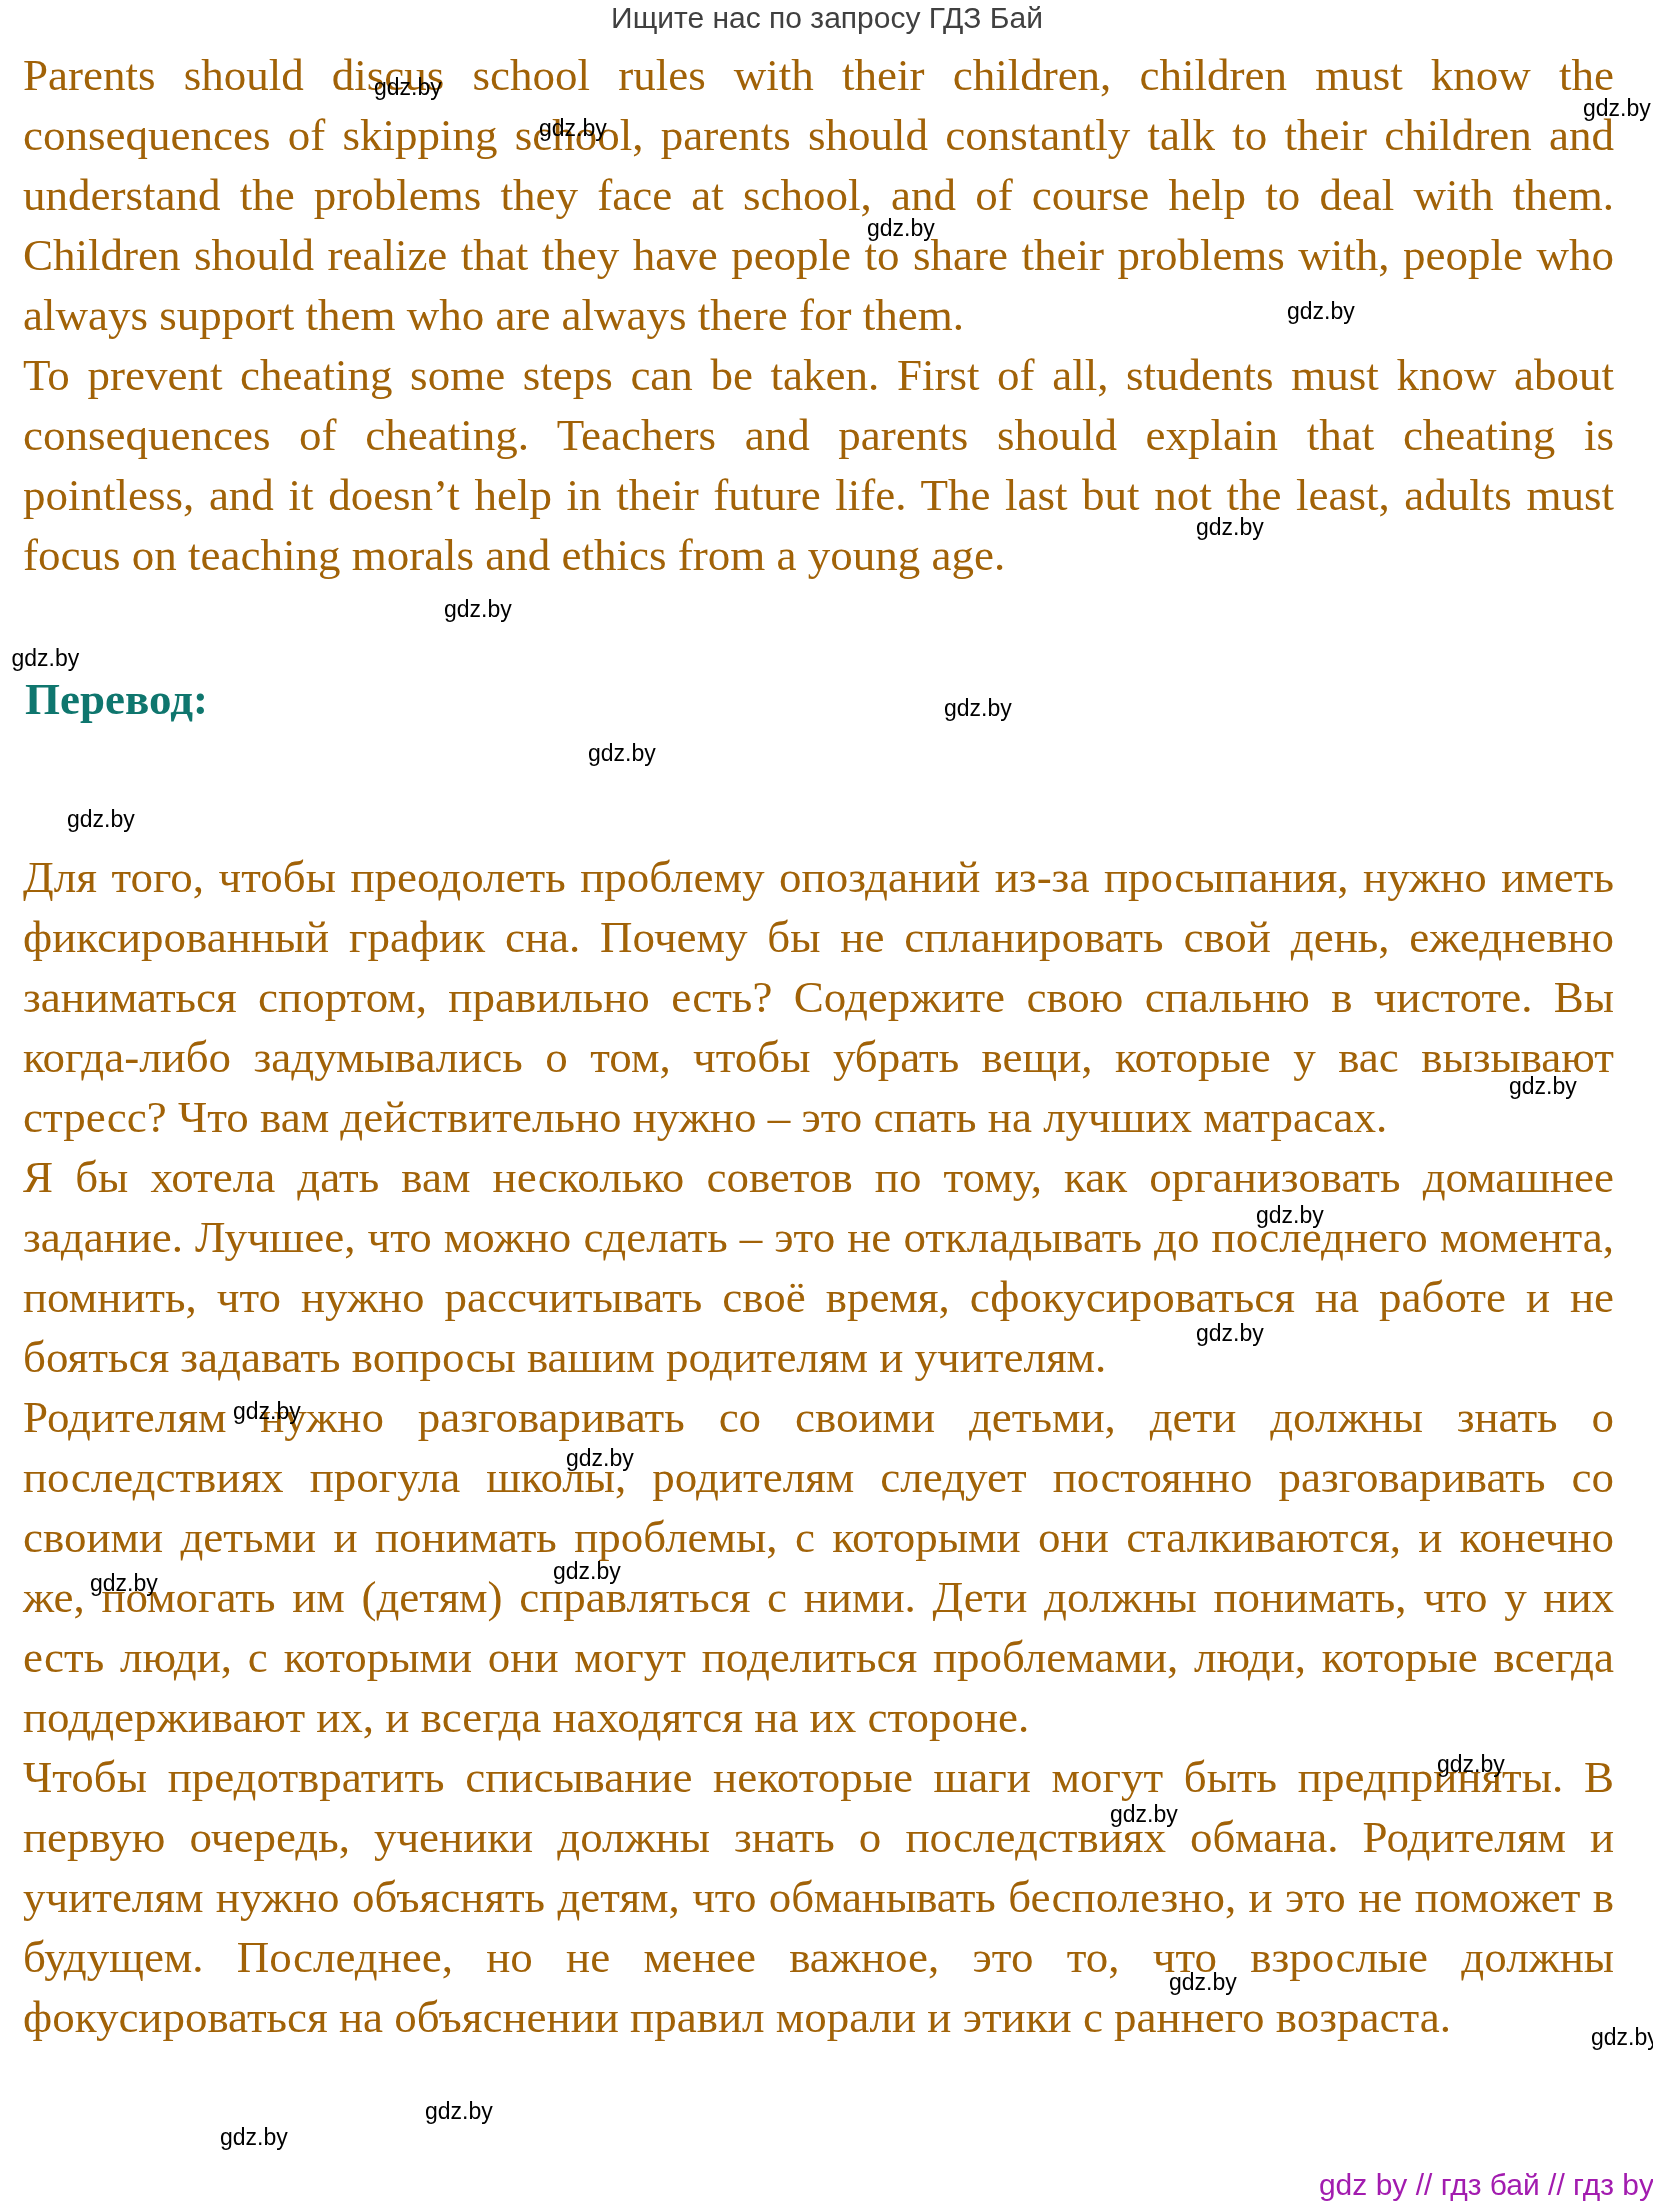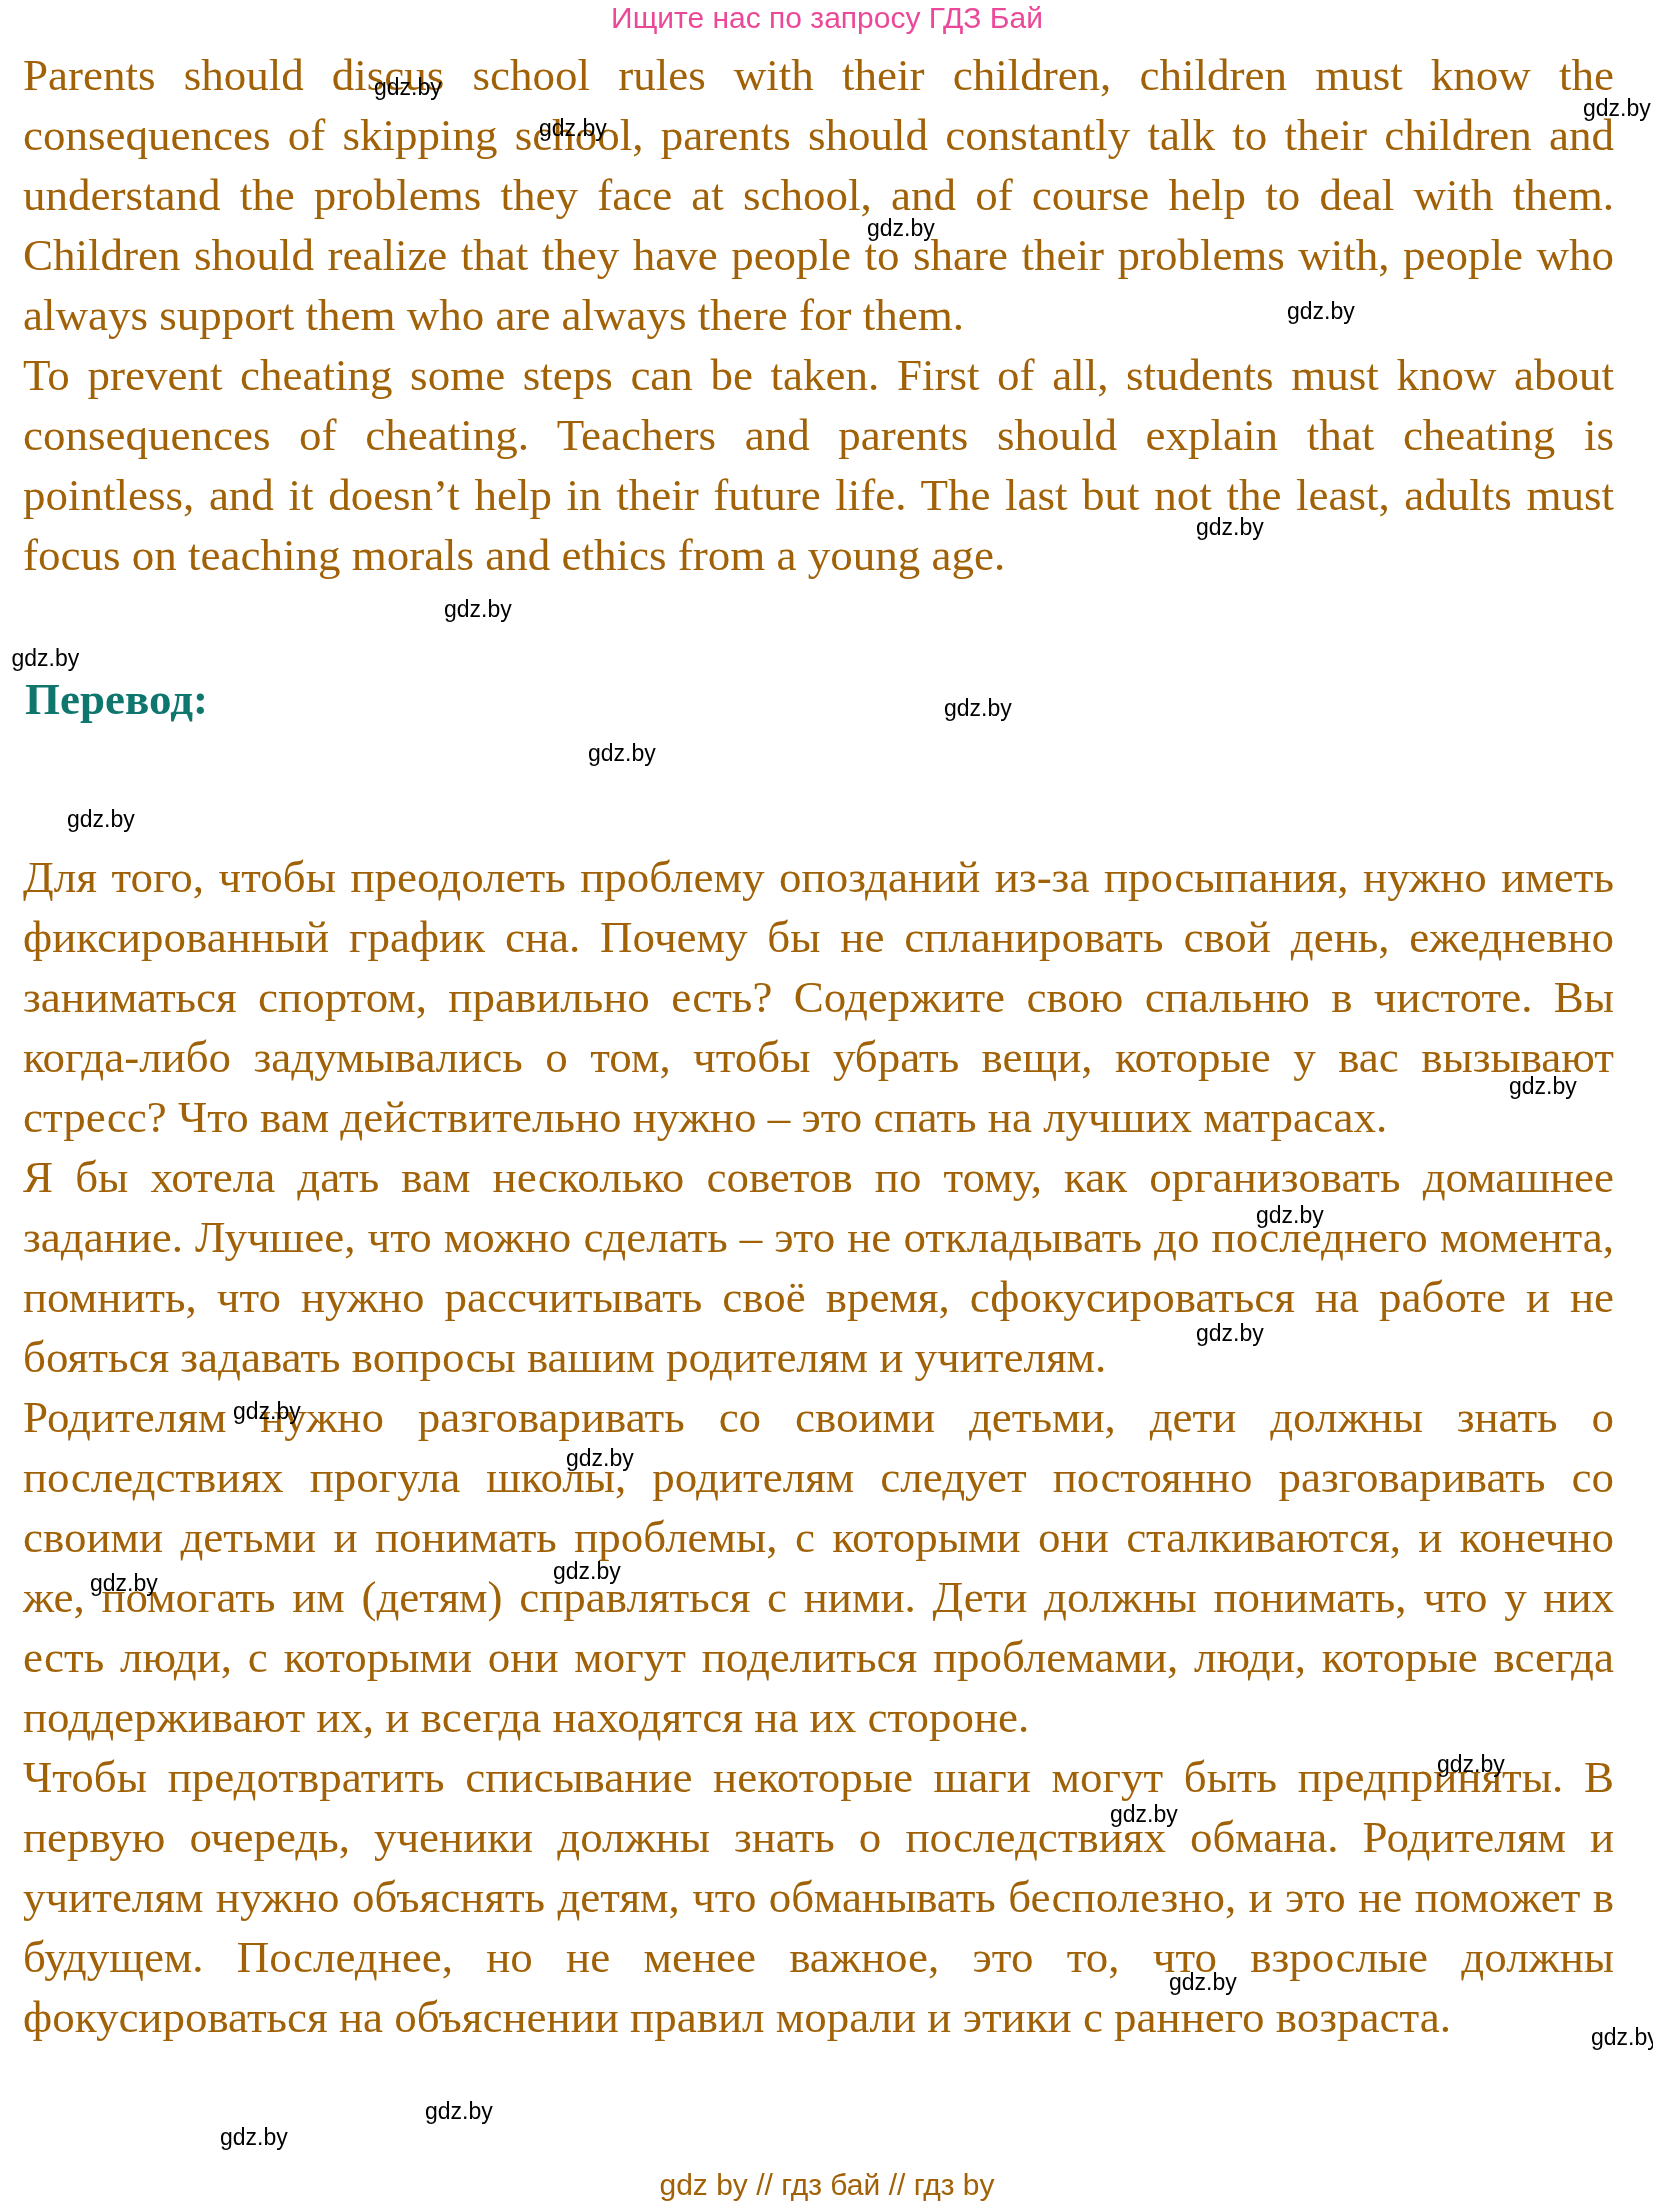--- a/index.html
+++ b/index.html
@@ -1,18 +1,18 @@
 <!DOCTYPE html>
 <html style="font-size:13px"><head>
 <meta charset="utf-8">
 <style>
 html,body{margin:0;padding:0;background:#fff;}
 body{width:1654px;height:2205px;position:relative;overflow:hidden;}
-.hdr{position:absolute;top:0;left:0;width:1654px;text-align:center;font-family:"Liberation Sans",sans-serif;font-size:30px;line-height:36px;color:#ec4899;}
-.ftr{position:absolute;top:2167px;left:0;width:1654px;text-align:center;font-family:"Liberation Sans",sans-serif;font-size:30px;line-height:36px;color:#a16207;}
+.hdr{position:absolute;top:0;left:0;width:1654px;text-align:center;font-family:"Liberation Sans",sans-serif;font-size:30px;line-height:36px;color:#404040;}
+.ftr{position:absolute;top:2167px;left:0;width:1654px;text-align:right;font-family:"Liberation Sans",sans-serif;font-size:30px;line-height:36px;color:#a21caf;}
 .body{position:absolute;left:23px;width:1591px;font-family:"Liberation Serif",serif;font-size:45px;line-height:60px;color:#a16207;text-align:justify;}
 .p{margin:0;}
 .ttl{position:absolute;left:25px;top:673px;font-family:"Liberation Serif",serif;font-weight:bold;font-size:45px;color:#0f766e;}
 .wm{position:absolute;font-family:"Liberation Sans",sans-serif;font-size:23px;color:#000;}
 </style>
 </head>
 <body>
 
 <div class="hdr">Ищите нас по запросу ГДЗ Бай</div>
 

